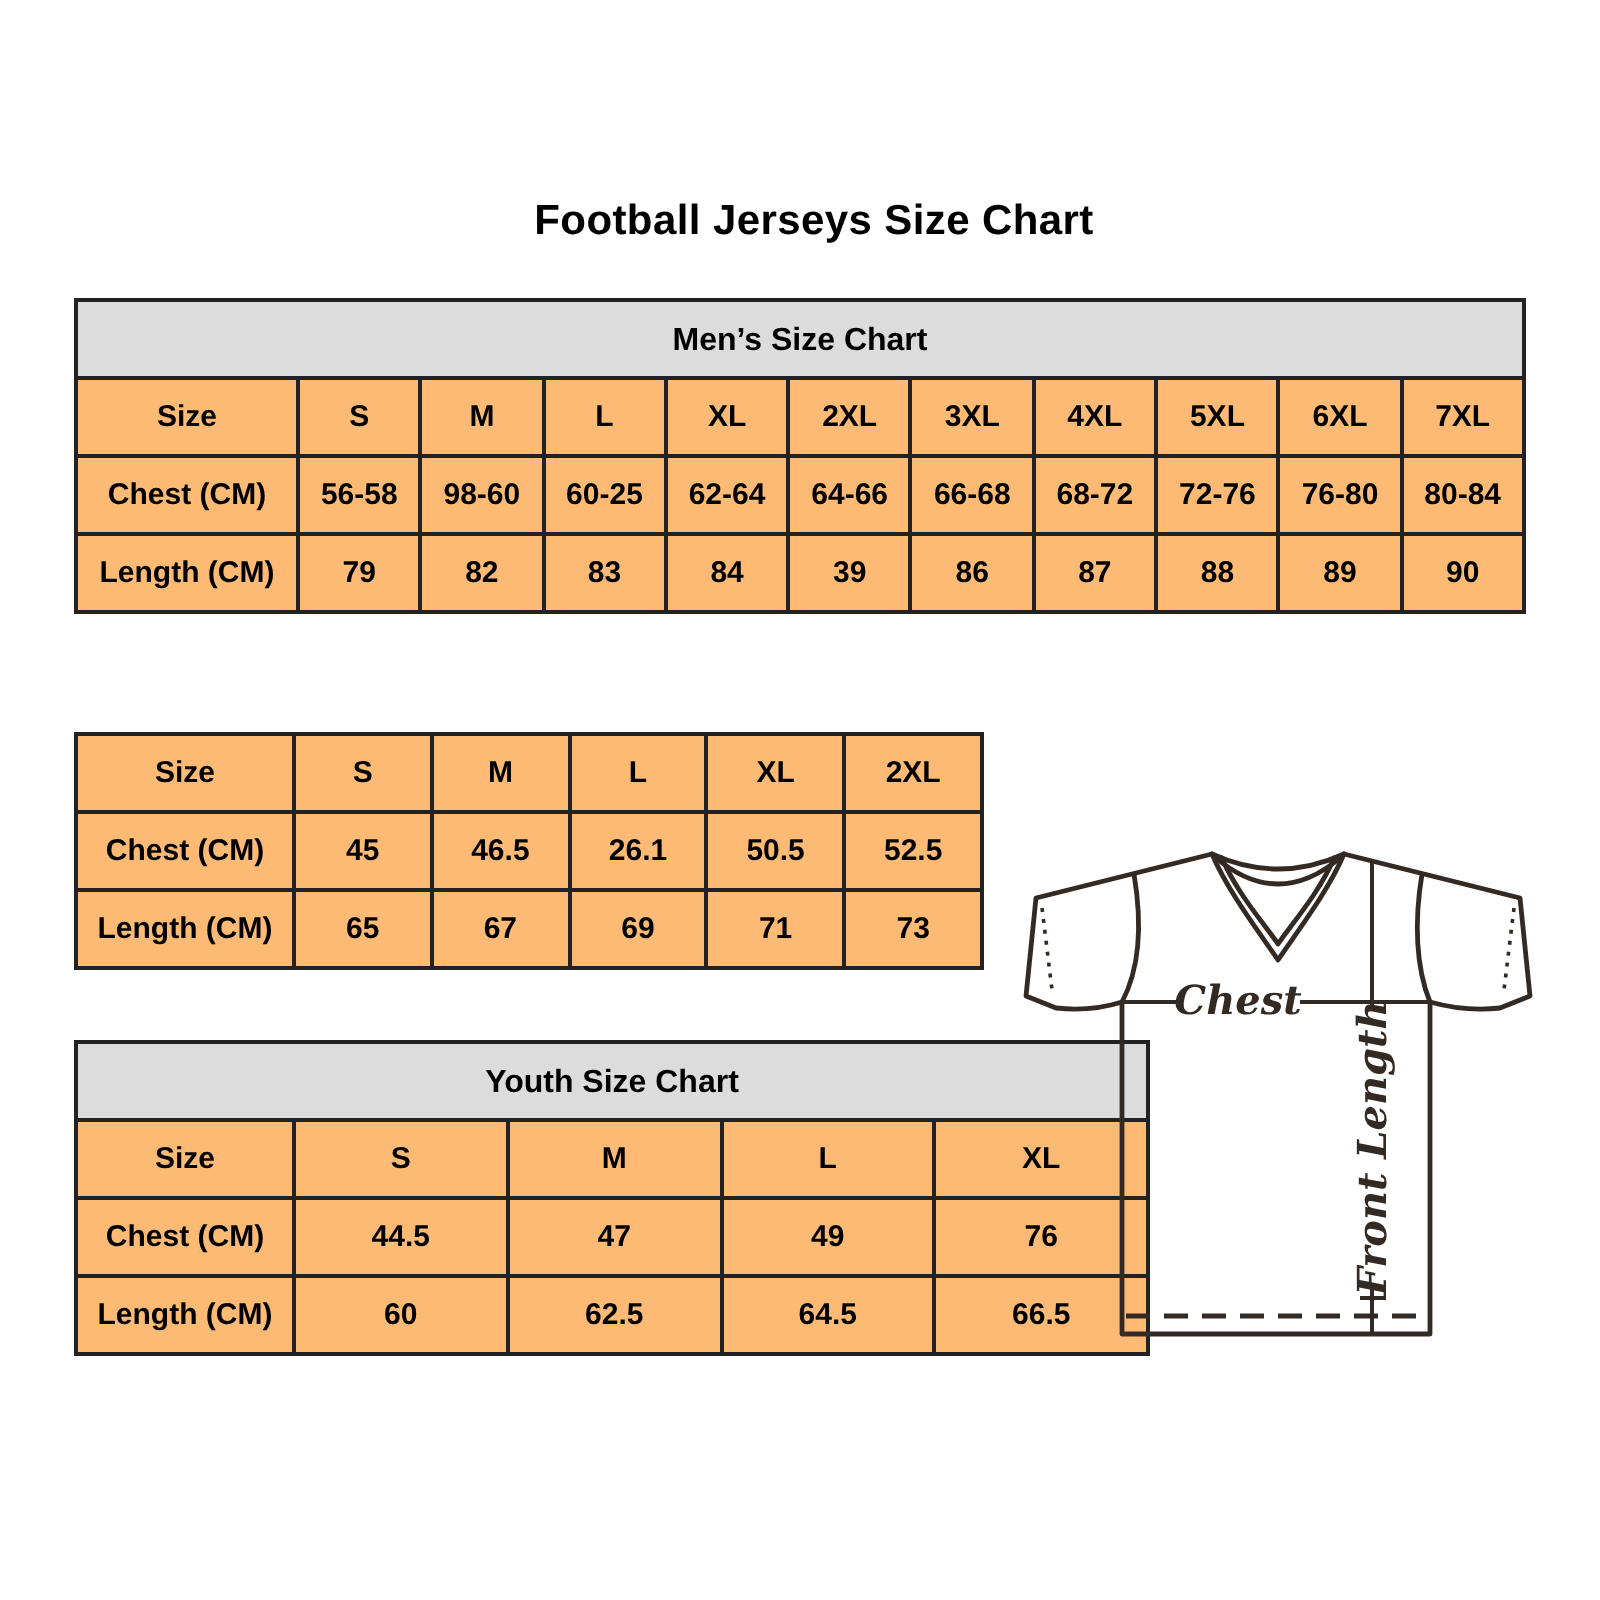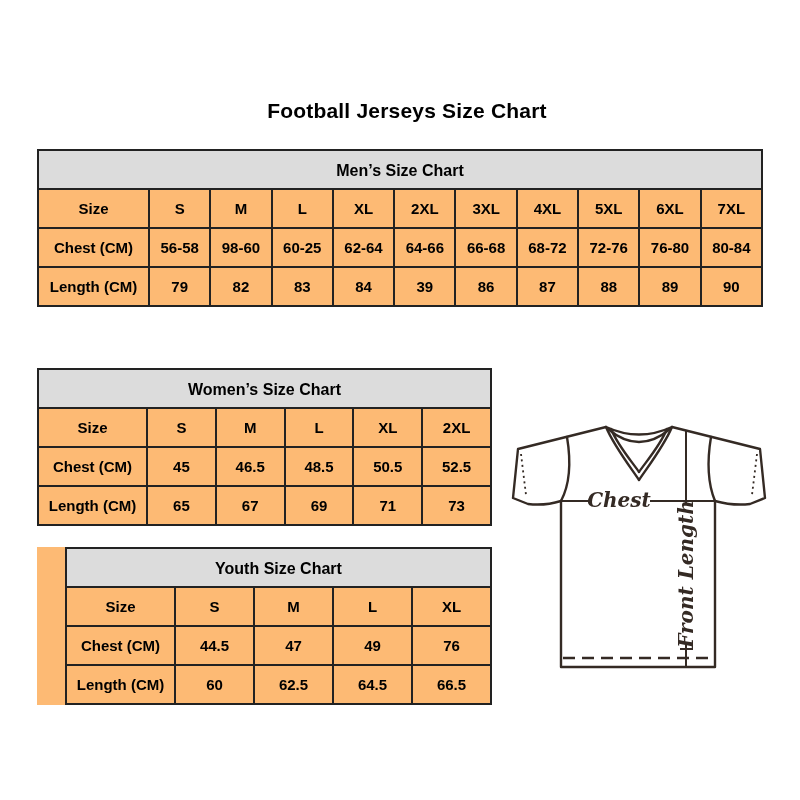--- a/index.html
+++ b/index.html
@@ -13,21 +13,21 @@
   body{position:relative;font-family:"Liberation Sans",sans-serif;color:var(--text);}
 
   .page-title{
     position:absolute;left:0;top:99px;width:778px;
     text-align:center;font-size:21px;font-weight:bold;letter-spacing:0.2px;padding-left:36px;
   }
 
   .chart-block{position:absolute;background:#fdba74;}
   .chart-block.men{left:37px;top:149px;width:726px;}
   .chart-block.women{left:37px;top:368px;width:455px;}
-  .chart-block.youth{left:37px;top:547px;width:455px;padding-left:28px;}
+  .chart-block.youth{left:37px;top:520px;width:538px;}
 
   .chart-header{
     border:2px solid var(--border);
     background:var(--header-bg);
     height:41px;line-height:39px;
     text-align:center;font-weight:bold;font-size:16px;
   }
   .chart-block table{
     border-collapse:collapse;width:100%;table-layout:fixed;
     margin-top:-2px;
@@ -99,36 +99,35 @@
           <td>87</td>
           <td>88</td>
           <td>89</td>
           <td>90</td>
         </tr>
       </tbody>
     </table>
 </div>
 
 <div class="chart-block women">
-  <div class="chart-header">Women’s Size Chart</div>
   <table>
       <tbody>
         <tr>
           <td class="label-cell">Size</td>
           <td>S</td>
           <td>M</td>
           <td>L</td>
           <td>XL</td>
           <td>2XL</td>
         </tr>
         <tr>
           <td class="label-cell">Chest (CM)</td>
           <td>45</td>
           <td>46.5</td>
-          <td>48.5</td>
+          <td>26.1</td>
           <td>50.5</td>
           <td>52.5</td>
         </tr>
         <tr>
           <td class="label-cell">Length (CM)</td>
           <td>65</td>
           <td>67</td>
           <td>69</td>
           <td>71</td>
           <td>73</td>

